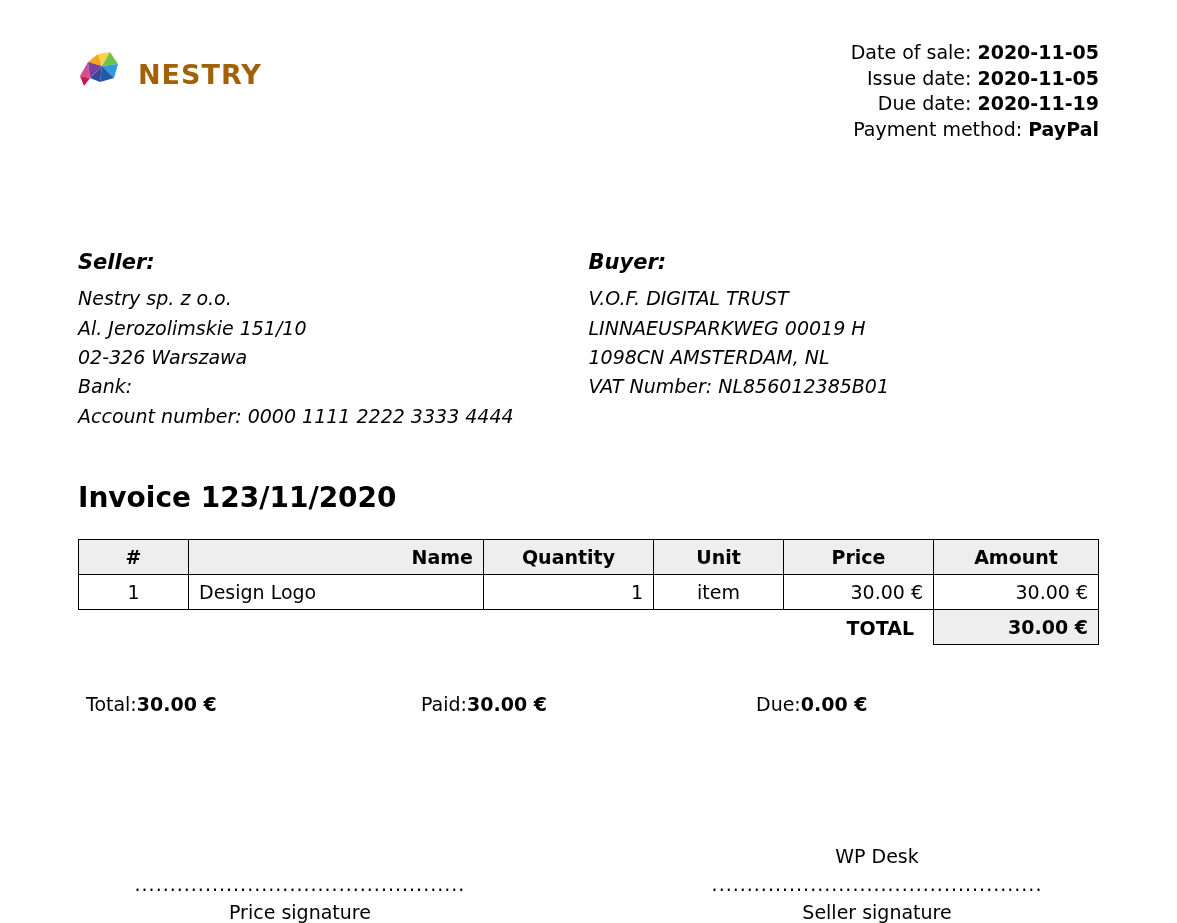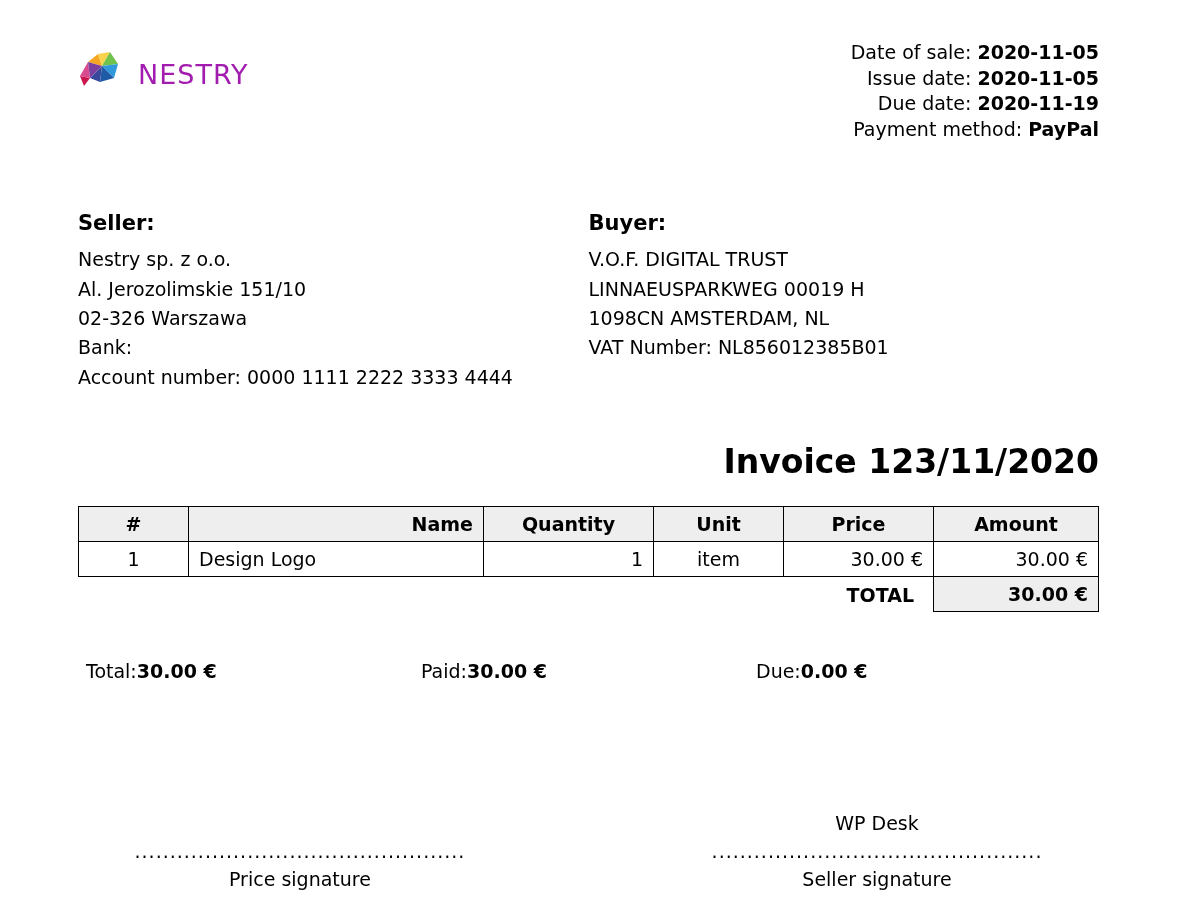--- a/index.html
+++ b/index.html
@@ -21,46 +21,47 @@
     align-items: flex-start;
   }
   .logo {
     display: flex;
     align-items: center;
     gap: 10px;
     margin-top: 8px;
   }
   .logo-text {
     font-size: 27px;
-    font-weight: 400;
+    font-weight: 700;
     letter-spacing: 1px;
-    color: #a21caf;
+    color: #a16207;
   }
   .meta {
     text-align: right;
     font-size: 19px;
     line-height: 1.35;
   }
   .meta .label { font-weight: 400; }
   .meta .value { font-weight: 700; }
   .parties {
     display: flex;
-    margin-top: 64px;
+    margin-top: 103px;
     font-size: 19px;
     line-height: 1.55;
+    font-style: italic;
   }
   .party { flex: 1; }
   .party h3 {
     margin: 0 0 6px 0;
     font-size: 21px;
     font-weight: 700;
   }
   .invoice-title {
-    text-align: right;
-    font-size: 33px;
+    text-align: left;
+    font-size: 28px;
     font-weight: 700;
     margin-top: 50px;
     margin-bottom: 25px;
   }
   table.items {
     border-collapse: collapse;
     width: 100%;
     font-size: 19px;
   }
   table.items th {

